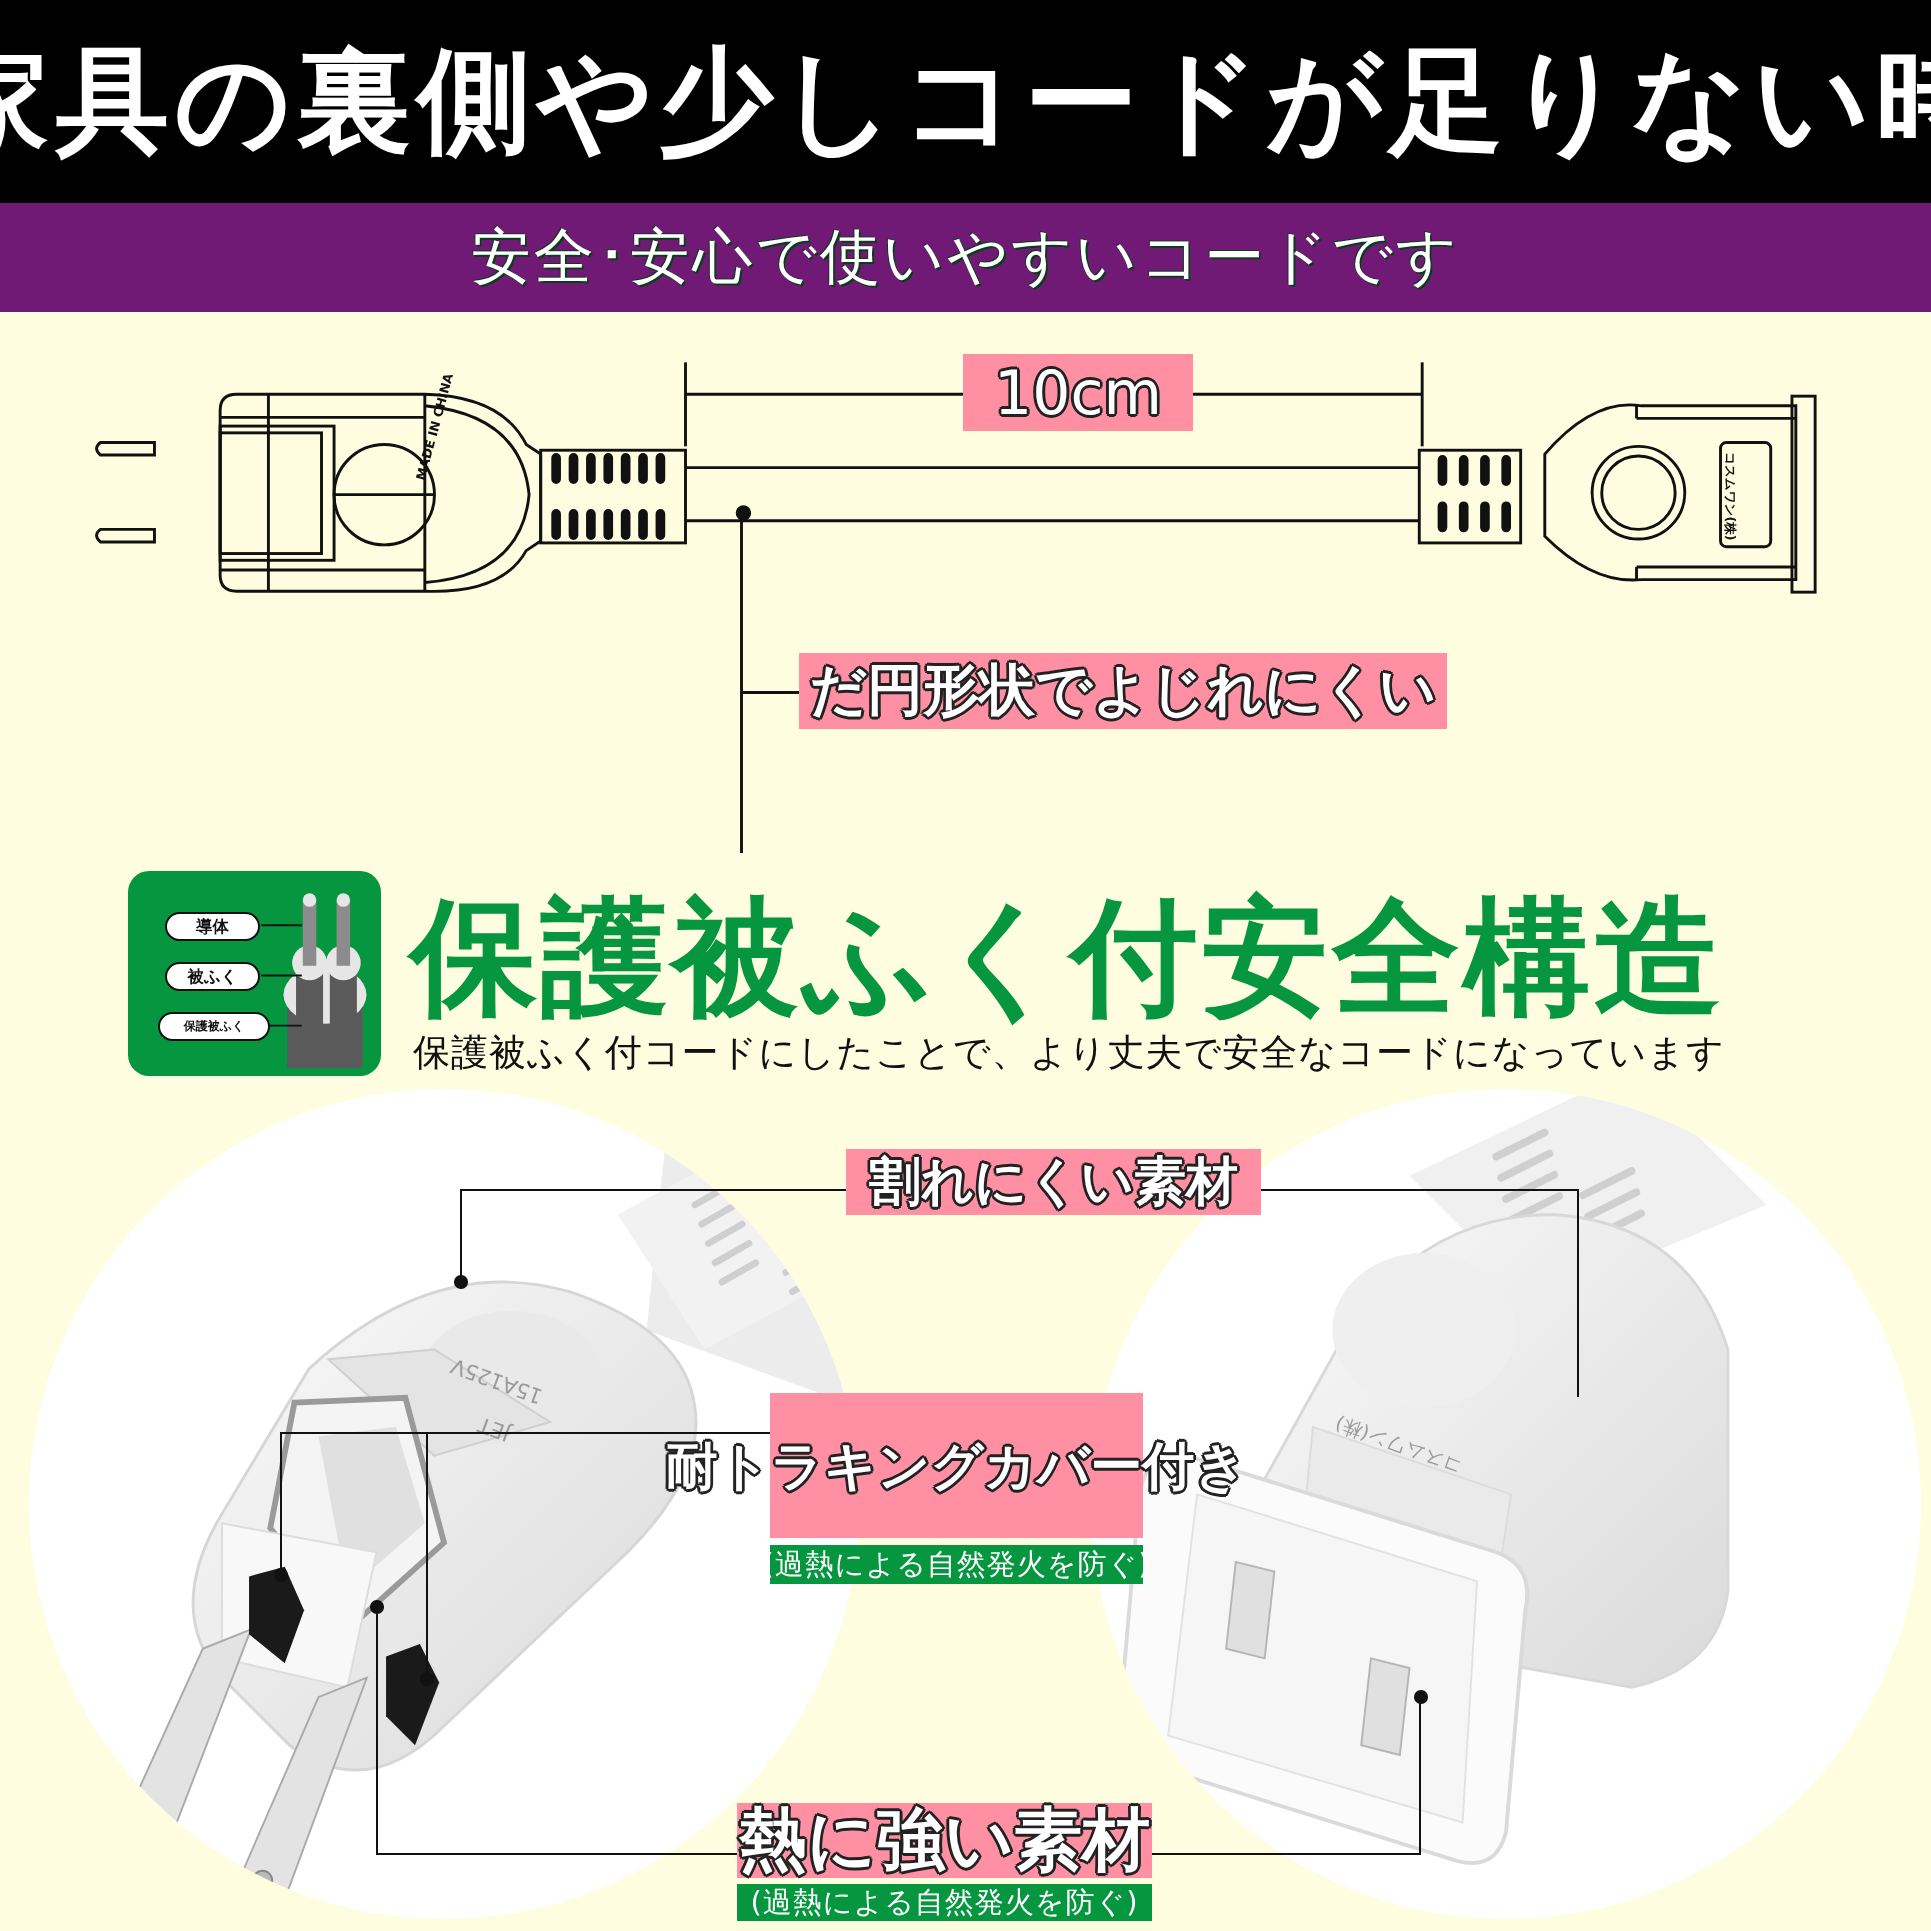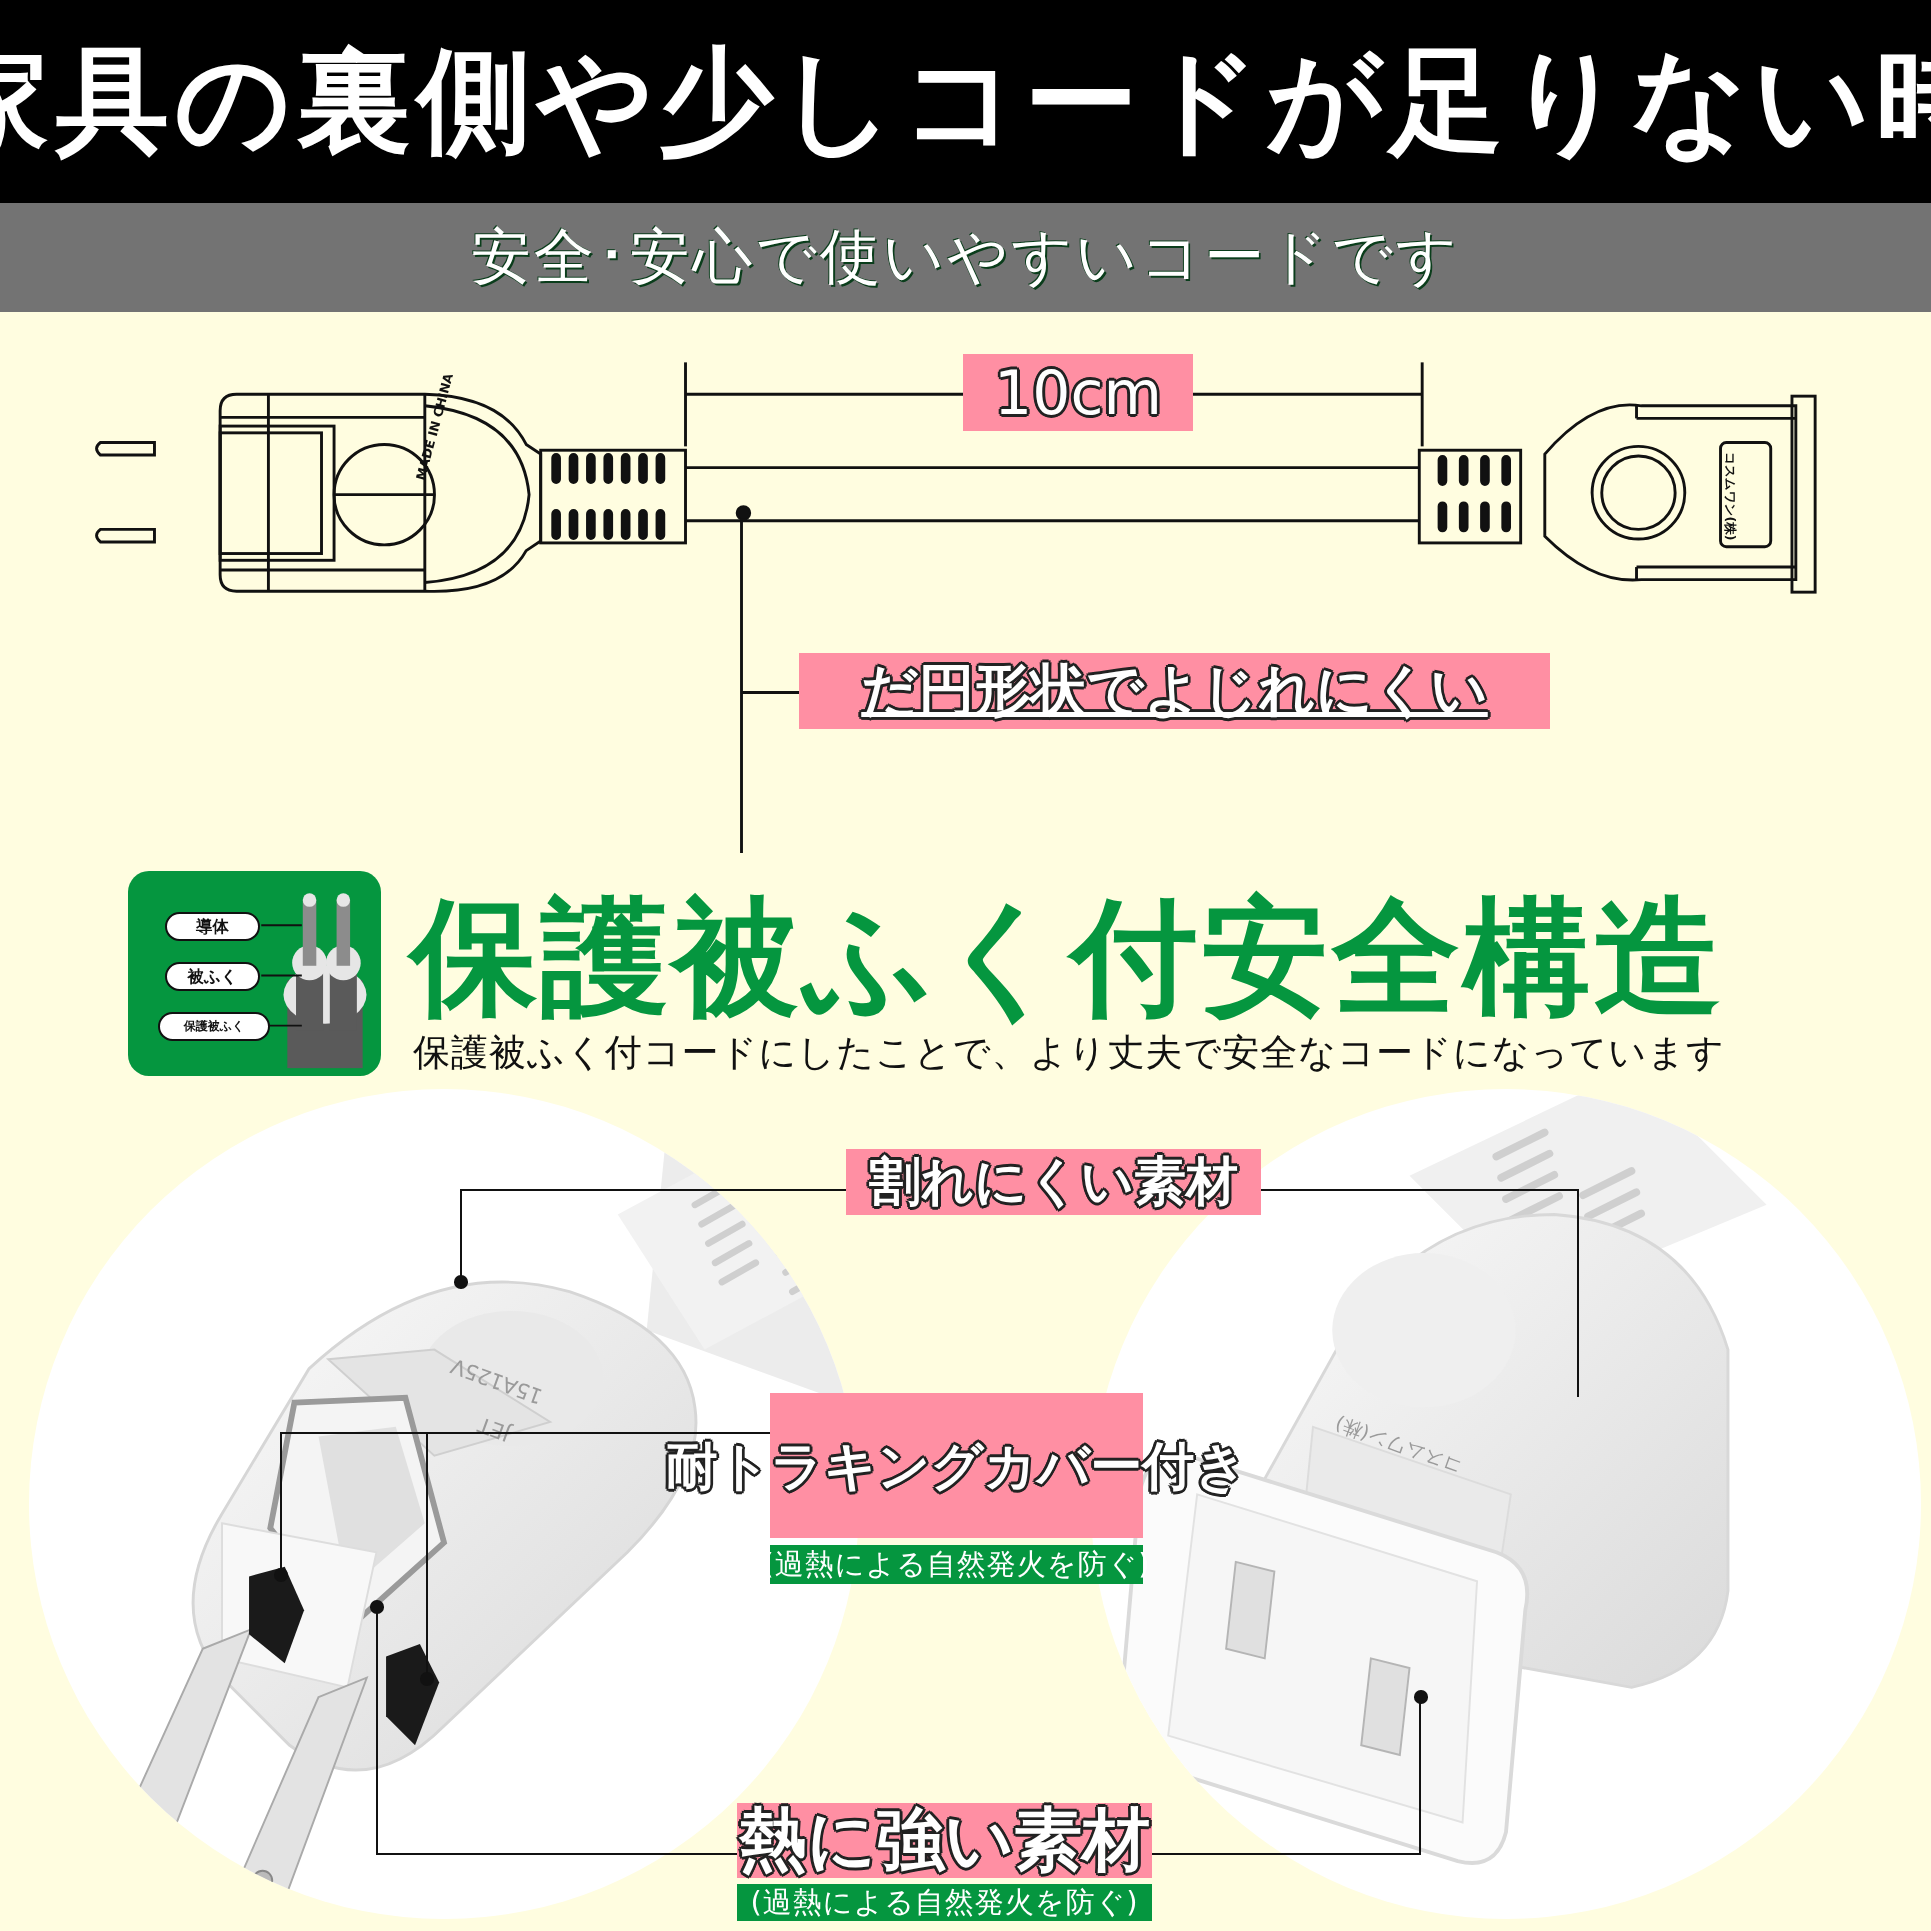--- a/index.html
+++ b/index.html
@@ -2,21 +2,21 @@
 <html><head>
 <meta charset="utf-8">
 <style>
   * { box-sizing: border-box; margin: 0; padding: 0; }
   html, body { width: 1931px; height: 1931px; overflow: hidden; }
   body { background: #FFFDE0; font-family: "DejaVu Sans", "Liberation Sans", sans-serif; position: relative; }
 
   .header { position: absolute; left: 0; top: 0; width: 1931px; height: 203px; background: #000; display: flex; align-items: center; justify-content: center; }
   .header-title { color: #fff; font-size: 114px; font-weight: bold; letter-spacing: 5.8px; white-space: nowrap; }
 
-  .subband { position: absolute; left: 0; top: 203px; width: 1931px; height: 109px; background: #737373; display: flex; align-items: center; justify-content: center; }
+  .subband { position: absolute; left: 0; top: 203px; width: 1931px; height: 109px; background: #701a75; display: flex; align-items: center; justify-content: center; }
   .subband-title { color: #fff; font-size: 60px; letter-spacing: 2.9px; text-shadow: 1.9px 1.9px 0 #0a3d1b, -1px -1px 0 #0a3d1b; white-space: nowrap; }
 
   .diagram { position: absolute; left: 0; top: 312px; width: 1931px; height: 541px; }
   .pink-label { position: absolute; background: #FF8FA3; display: flex; align-items: center; justify-content: center; color: #fff; font-weight: bold; white-space: nowrap;
     text-shadow: 2.9px 0 0 #222, -2.9px 0 0 #222, 0 2.9px 0 #222, 0 -2.9px 0 #222, 1.9px 1.9px 0 #222, -1.9px -1.9px 0 #222, 1.9px -1.9px 0 #222, -1.9px 1.9px 0 #222; text-align: right; }
   .green-sub { position: absolute; background: #05963F; color: #ffffff; display: flex; align-items: center; justify-content: center; white-space: nowrap; font-size: 29px; letter-spacing: 1px; }
 
   .feature-icon-box { position: absolute; left: 128px; top: 871px; width: 253px; height: 205px; background: #05963F; border-radius: 21px; padding-left: 27px; }
   .mini-label { position: absolute; background: #fff; border: 2.9px solid #111; border-radius: 17.4px; color: #111; font-weight: bold; font-size: 16.4px; display: flex; align-items: center; justify-content: center; white-space: nowrap; }
 
@@ -103,21 +103,21 @@
       <rect x="1490" y="520" width="8" height="30" rx="4"></rect>
         <rect x="1512" y="520" width="8" height="30" rx="4"></rect>
         <rect x="1534" y="520" width="8" height="30" rx="4"></rect>
         <rect x="1556" y="520" width="8" height="30" rx="4"></rect>
       <circle cx="770" cy="531" r="7"></circle>
     </g>
   </svg>
   <div style="position:absolute;left:413px;top:166px;font-size:12.6px;font-weight:bold;color:#111;transform:rotate(-75deg);transform-origin:left top;white-space:nowrap;">MADE IN CHINA</div>
   <div style="position:absolute;left:1738px;top:140px;font-size:12.6px;font-weight:bold;color:#111;transform:rotate(90deg);transform-origin:left top;white-space:nowrap;">コスムワン(株)</div>
   <div class="pink-label" style="left:963px;top:42px;width:230px;height:77px;font-size:60px;font-weight:normal;">10cm</div>
-  <div class="pink-label" style="left:799px;top:341px;width:751px;height:76px;font-size:56px;text-decoration:underline;">だ円形状でよじれにくい</div>
+  <div class="pink-label" style="left:799px;top:341px;width:648px;height:76px;font-size:56px;">だ円形状でよじれにくい</div>
 </div>
 
 <div class="feature-icon-box">
   <svg width="253" height="205" style="position:absolute;left:0;top:0;" viewBox="0 0 262 212">
     <rect x="165" y="113" width="78" height="91" fill="#5a5a5a"></rect>
     <ellipse cx="204" cy="128" rx="43" ry="30" fill="#e6e6e6"></ellipse>
     <rect x="174" y="95" width="28" height="70" fill="#5a5a5a"></rect>
     <rect x="209" y="95" width="28" height="70" fill="#5a5a5a"></rect>
     <circle cx="188" cy="95" r="18" fill="#e6e6e6"></circle>
     <circle cx="223" cy="95" r="18" fill="#e6e6e6"></circle>

